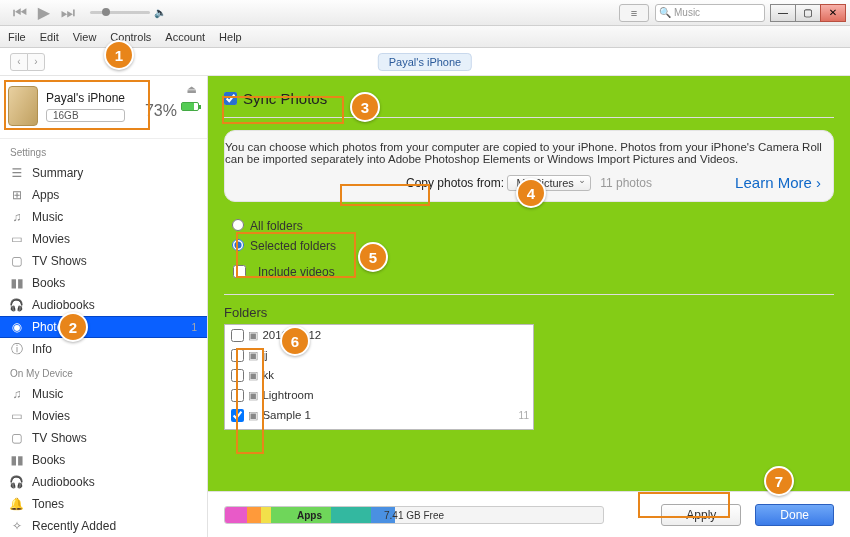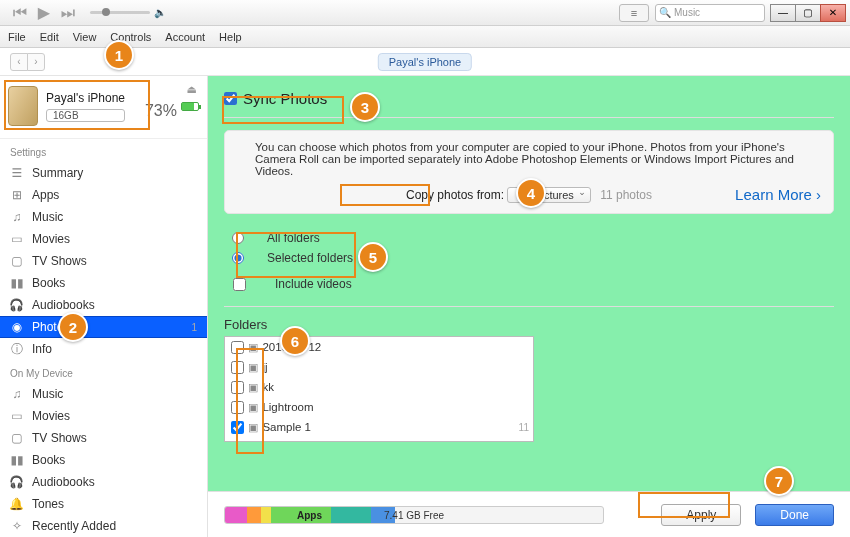--- a/index.html
+++ b/index.html
@@ -27,21 +27,21 @@
 
 .navrow { height: 28px; background: #fff; border-bottom: 1px solid #e5e5e5; display: flex; align-items: center; padding-left: 10px; position: relative; }
 .navarrow { width: 18px; height: 18px; border: 1px solid #ccc; border-radius: 3px; display: flex; align-items: center; justify-content: center; font-size: 10px; color: #999; background:#fafafa; }
 .navarrow + .navarrow { margin-left: -1px; border-top-left-radius:0; border-bottom-left-radius:0;}
 .navarrow:first-child{ border-top-right-radius:0; border-bottom-right-radius:0;}
 .device-chip { position: absolute; left: 50%; transform: translateX(-50%); background: #e6f0fa; border: 1px solid #c8d8ec; border-radius: 4px; padding: 2px 10px; font-size: 11px; color: #2a5a9a; }
 
 
 .main { display: flex; height: calc(537px - 26px - 22px - 28px); background:#fff; }
 .sidebar { width: 208px; border-right: 1px solid #e2e2e2; background: #fff; overflow: hidden; }
-.content { flex: 1; background: #86efac; overflow: hidden; position: relative; }
+.content { flex: 1; background: #84cc16; overflow: hidden; position: relative; }
 
 
 .devcard { display: flex; align-items: center; padding: 10px 8px 12px 8px; border-bottom: 1px solid #eee; position: relative; }
 .devimg { width: 30px; height: 40px; background: linear-gradient(120deg,#e8d0a0,#c0a060); border: 1px solid #b09050; border-radius: 4px; margin-right: 8px; }
 .devcol { display: flex; flex-direction: column; gap: 4px; }
 .devname { font-size: 12px; color: #222; }
 .devcap { display:inline-block; border: 1px solid #bbb; border-radius: 3px; padding: 0 6px; font-size: 10px; color: #555; }
 .devpct { position: absolute; right: 30px; top: 26px; font-size: 16px; color: #666; }
 .devbat { position: absolute; right: 8px; top: 26px; width: 18px; height: 9px; border: 1px solid #4a4; border-radius: 2px; }
 .devbat::after { content:""; position:absolute; right:-3px; top:2px; width:2px; height:4px; background:#4a4; }
@@ -54,28 +54,28 @@
 .sbi .icn { width: 14px; display:inline-flex; justify-content:center; color:#888; font-size:12px; }
 .sbi.selected { background: #0a60ff; color: #fff; border-top:1px solid #0446c8; border-bottom:1px solid #0446c8;}
 .sbi.selected .icn { color:#fff; }
 .count { position:absolute; right:10px; color:#aaa; font-size:10px;}
 
 
 .ctnt-inner { padding: 14px 16px 0 16px; }
 .sync-row { border-bottom: 1px solid #ddd; padding-bottom: 10px; margin-bottom: 12px; display:flex; align-items:center;}
 .sync-row h2 { font-size: 15px; font-weight: normal; color: #222; }
 .chk { width:13px; height:13px; margin-right:6px; accent-color:#2a70d0;}
-.helpbox { background: #f6f6f6; border: 1px solid #e4e4e4; border-radius: 5px; padding: 10px 30px; margin-bottom: 14px; font-size: 11.5px; color: #333; position:relative;}
+.helpbox { background: #f6f6f6; border: 1px solid #e4e4e4; border-radius: 11px; padding: 10px 0; margin-bottom: 14px; font-size: 11.5px; color: #333; position:relative;}
 .helpbox .cp { margin-top: 10px; font-size: 12px; color: #222; text-align: center; }
 .select-btn { display:inline-block; border:1px solid #bbb; background:linear-gradient(#fff,#eee); border-radius:3px; padding:1px 16px 1px 8px; font-size:11px; position:relative; color:#333;}
 .select-btn::after{content:"⌄"; position:absolute; right:4px; top:-1px; font-size:9px; color:#666;}
 .learn { position:absolute; right:12px; bottom:10px; color:#1068c8; font-size:15px;}
 
 .radio-group { border-bottom:1px solid #ddd; padding-bottom:12px; margin-bottom:10px;}
-.rrow { display:flex; align-items:center; gap:23px; font-size:12px; color:#333; padding:3px 8px;}
+.rrow { display:flex; align-items:flex-start; gap:6px; font-size:12px; color:#333; padding:3px 8px;}
 .radio { width:12px; height:12px; accent-color:#2a70d0;}
 
 .folders-h { font-size: 13px; color:#333; margin-bottom:4px; margin-top: 2px;}
 .folders-box { border:1px solid #bbb; height:106px; width:310px; overflow-y:scroll; background:#fff; }
 .frow { display:flex; align-items:center; gap:4px; padding:2px 6px; font-size:11.5px; color:#333; height:20px; position:relative;}
 .frow .ficn{ color:#888; font-size:11px;}
 .frow .fcnt{ position:absolute; right:4px; color:#aaa; font-size:10px;}
 
 
 .bottombar { position:absolute; left:0; right:0; bottom:0; height:46px; border-top:1px solid #e0e0e0; padding:10px 16px; display:flex; align-items:center; gap:14px; background:#fff;}

